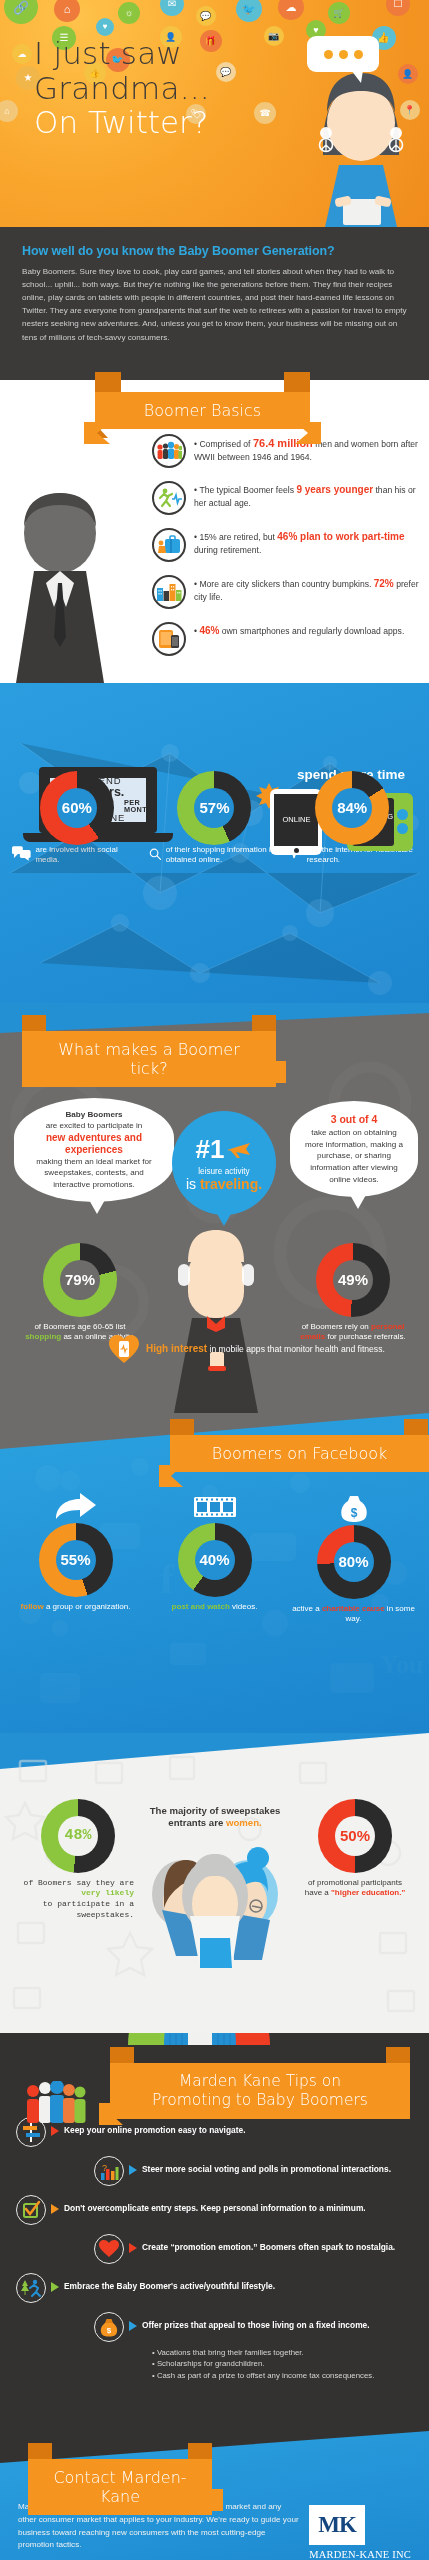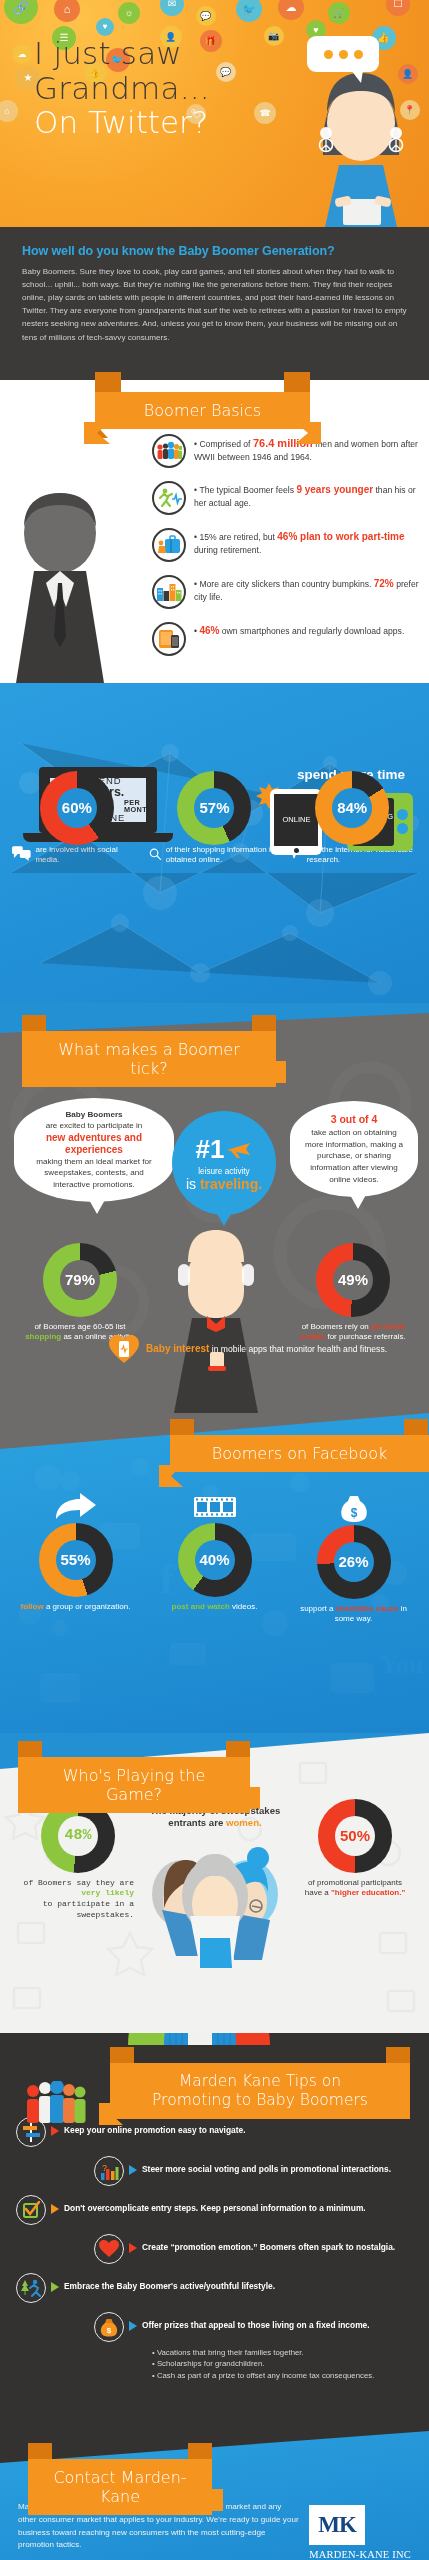--- a/index.html
+++ b/index.html
@@ -747,21 +747,21 @@
       </div>
     </div>
 
     <div style="position:absolute;left:108px;top:330px;display:flex;align-items:center;gap:6px;width:290px;">
       <svg width="32" height="32" viewBox="0 0 32 32">
         <path d="M16 30 C6 22 1 16 1 10.5 C1 5.5 5 2 9 2 C12 2 14.6 3.8 16 6 C17.4 3.8 20 2 23 2 C27 2 31 5.5 31 10.5 C31 16 26 22 16 30 Z" fill="#f5941f"></path>
         <rect x="11" y="8" width="10" height="16" rx="1.6" fill="#fff"></rect>
         <path d="M12.5 16 L14.5 16 L15.5 13 L17 19 L18 16 L19.5 16" stroke="#f5941f" stroke-width="1.1" fill="none"></path>
       </svg>
       <div style="font-size:8.6px;color:#fff;line-height:1.4;">
-        <span style="color:#f5941f;font-weight:bold;font-size:10px;">Baby interest</span><span> in mobile apps that monitor health and fitness.</span>
+        <span style="color:#f5941f;font-weight:bold;font-size:10px;">High interest</span><span> in mobile apps that monitor health and fitness.</span>
       </div>
     </div>
   </div>
 
   <div class="sec fb" style="height:320px;">
     <svg style="position:absolute;left:0;top:0;" width="429" height="36">
       <polygon points="0,0 429,0 429,0 0,36" fill="#6d6c6a"></polygon>
     </svg>
     <svg class="fbicons" viewBox="0 0 429 320" preserveAspectRatio="none">
       <g fill="#ffffff" opacity=".22">
@@ -847,24 +847,24 @@
         </div>
       </div>
 
       <div class="dcell" style="width:128px;">
         <svg width="44" height="30" viewBox="0 0 44 30" style="display:block;margin:0 auto 2px auto;">
           <path d="M16 8 C10 12 8 18 10 24 C11.5 28 18 29 22 29 C26 29 32.5 28 34 24 C36 18 34 12 28 8 Z" fill="#fff"></path>
           <path d="M16 8 L18 3 L26 3 L28 8 Z" fill="#fff"></path>
           <text x="22" y="24" font-size="12" font-weight="bold" fill="#2390d4" text-anchor="middle" font-family="Liberation Sans, sans-serif">$</text>
         </svg>
         <div class="donut" style="background:conic-gradient(#2b2b2b 0% 74%, #ee3d23 74% 100%);">
-          <div class="hole" style="background:#2390d4;">26%</div>
+          <div class="hole" style="background:#2390d4;">80%</div>
         </div>
         <div class="dlabel">
-          <span>support a </span><span style="color:#ee3d23;font-weight:bold;">charitable cause</span><span> in some way.</span>
+          <span>active a </span><span style="color:#ee3d23;font-weight:bold;">charitable cause</span><span> in some way.</span>
         </div>
       </div>
 
     </div>
   </div>
 
   <div class="sec game" style="height:300px;">
     <svg style="position:absolute;left:0;top:0;" width="429" height="36">
       <polygon points="0,0 429,0 0,36" fill="#2390d4"></polygon>
       <polygon points="429,0 429,20 0,36 0,36" fill="#f2f2f0" opacity="0"></polygon>
@@ -880,30 +880,20 @@
           <circle cx="388" cy="120" r="12"></circle>
         <rect x="18" y="190" width="26" height="20" rx="2"></rect>
           <rect x="380" y="200" width="26" height="20" rx="2"></rect>
         <rect x="14" y="255" width="26" height="20" rx="2"></rect>
           <rect x="388" y="258" width="26" height="20" rx="2"></rect>
         <path d="M130 200 l7 14 15 2 -11 11 3 15 -14-7 -14 7 3-15 -11-11 15-2z"></path>
         <path d="M25 70 l6 12 13 2 -9 9 2 13 -12-6 -12 6 2-13 -9-9 13-2z"></path>
       </g>
     </svg>
 
-    <div style="position:relative;height:56px;">
-      <div style="position:absolute;left:18px;top:8px;width:24px;height:18px;background:#d9780f;"></div>
-      <div style="position:absolute;left:226px;top:8px;width:24px;height:18px;background:#d9780f;"></div>
-      <div class="ribbon" style="position:absolute;left:18px;top:24px;width:232px;text-align:center;">
-        <span>Who's Playing the Game?</span>
-      </div>
-      <svg style="position:absolute;left:236px;top:54px;" width="24" height="22">
-          <polygon points="0,0 24,0 24,22 0,22 12,11" fill="#f5941f"></polygon>
-        </svg>
-    </div>
 
     <div style="position:absolute;left:22px;top:66px;width:112px;text-align:right;font-family:Liberation Mono, monospace;">
       <div class="donut" style="background:conic-gradient(#2b2b2b 0% 52%, #8cc63e 52% 100%);">
         <div class="hole" style="background:#f2f2f0;color:#8cc63e;">48%</div>
       </div>
       <div class="dlabel" style="color:#3b3a39;">
         <span>of Boomers say they are</span><br>
         <span style="color:#8cc63e;font-weight:bold;">very likely</span><br>
         <span>to participate in a sweepstakes.</span>
       </div>

